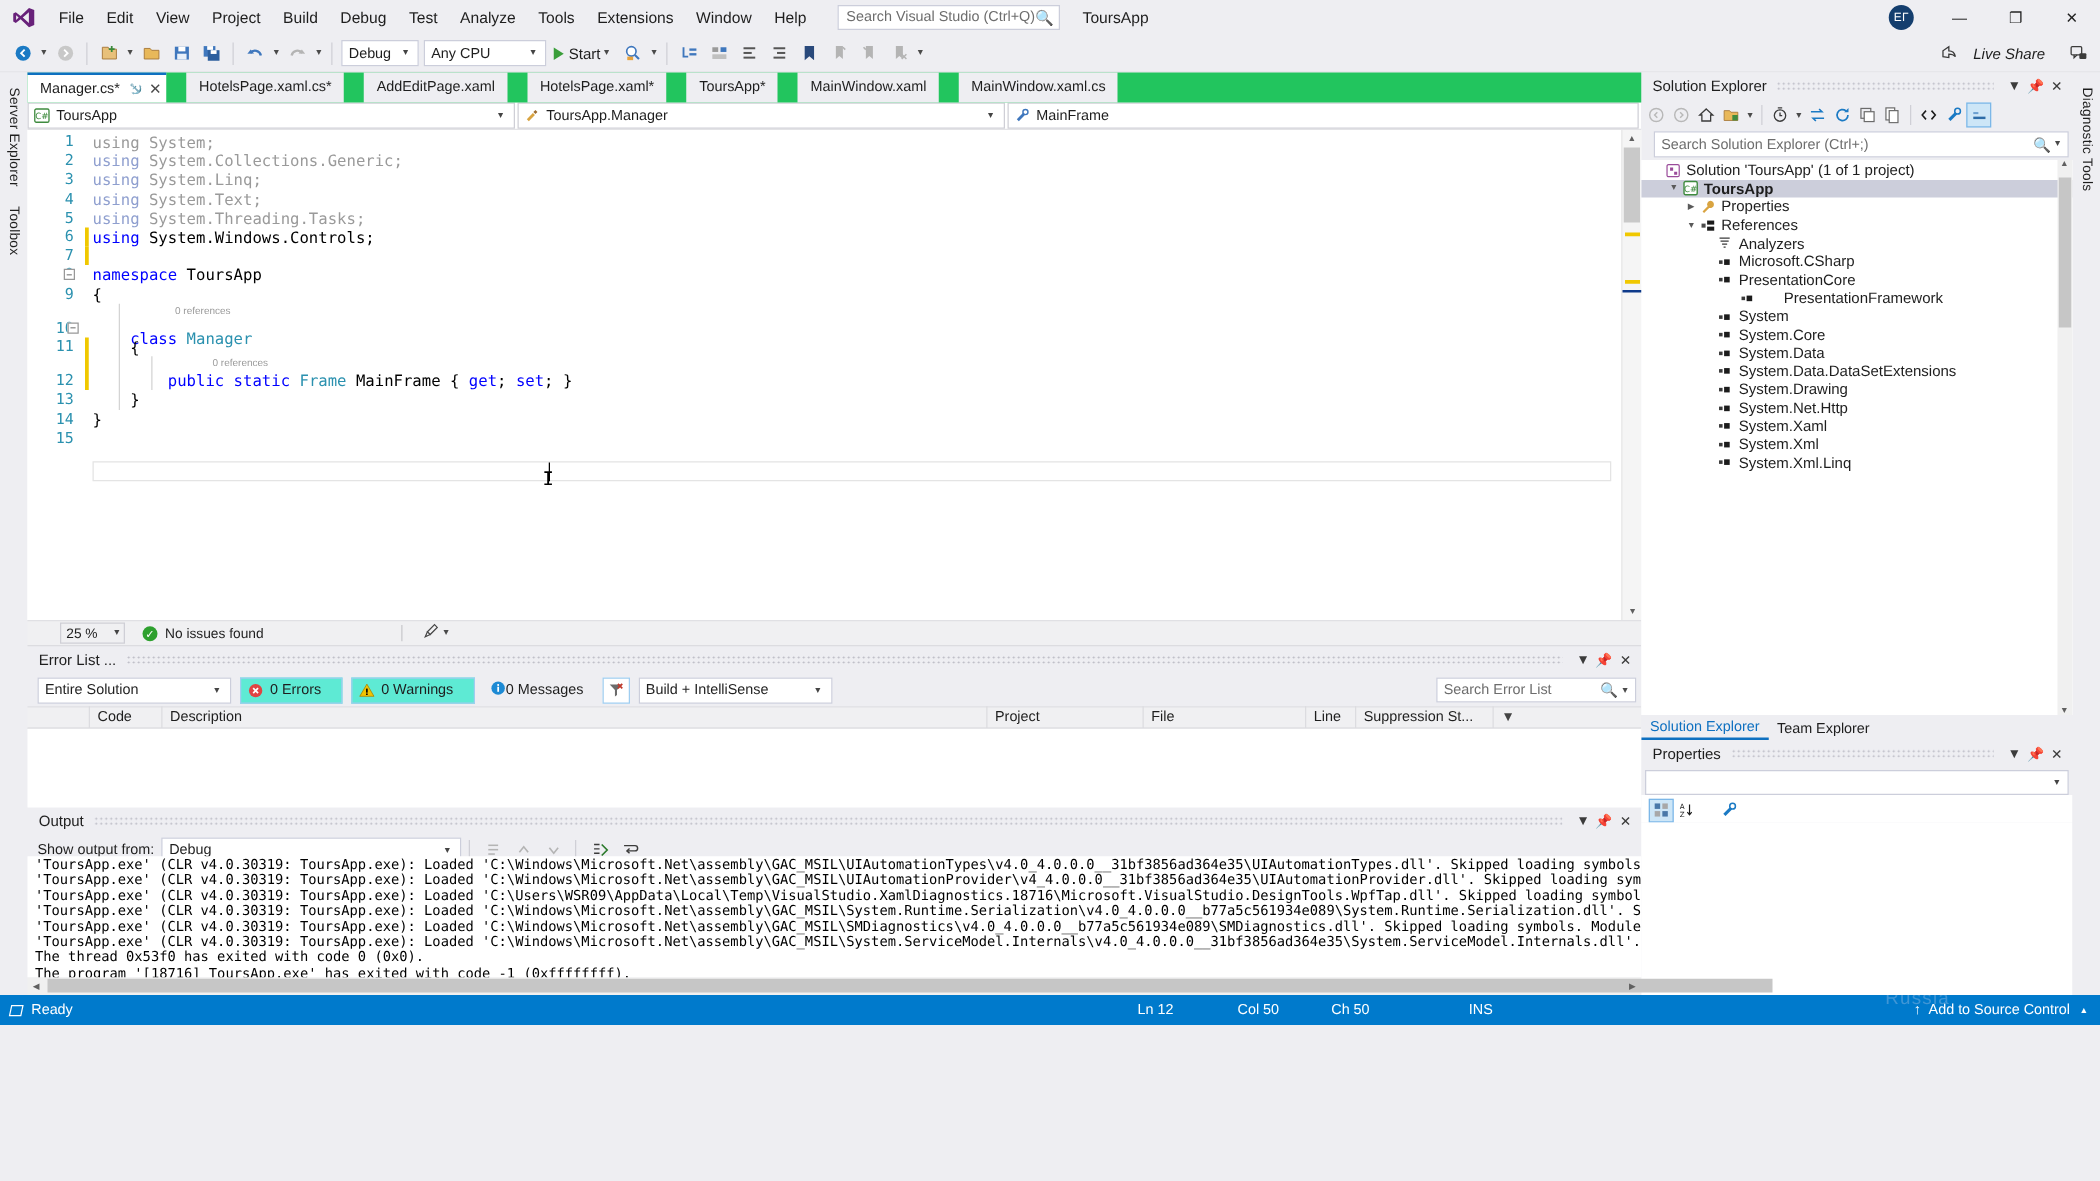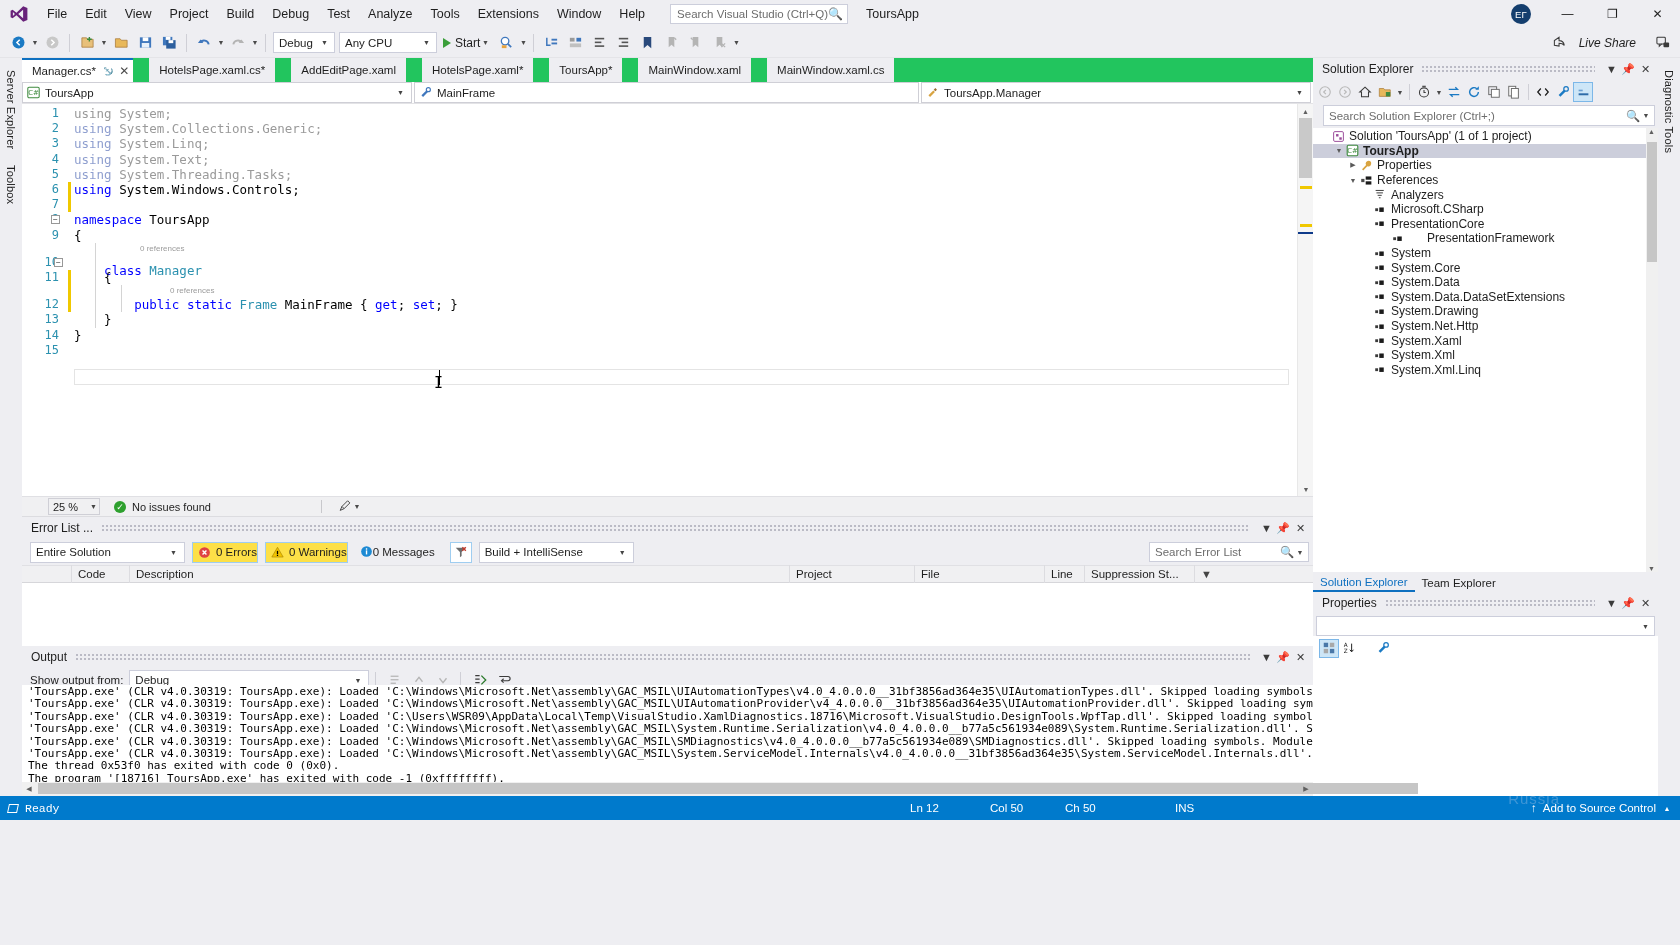--- a/index.html
+++ b/index.html
@@ -202,22 +202,22 @@
   .props-body { flex: 1; background: #fff; }
 
   
   .errorlist { height: 130px; flex: none; display: flex; flex-direction: column; background: #eeeef2;
     border-top: 1px solid #dcdce0; }
   .el-filters { height: 26px; display: flex; align-items: center; padding: 0 4px 0 8px; flex: none; }
   .el-combo { height: 21px; width: 155px; background: #fff; border: 1px solid #cccedb; display: flex;
     align-items: center; padding: 0 2px 0 5px; font-size: 11.5px; }
   .el-combo .v { flex: 1; white-space: nowrap; }
   .el-combo .car { font-size: 7px; color: #444; padding: 0 5px; }
-  .el-toggle { height: 21px; display: flex; align-items: center; padding: 0 0 0 5px; font-size: 11.5px;
-    border: 1px solid #9fcdf0; background: #fde047; margin-left: 7px; justify-content: space-between; }
+  .el-toggle { height: 21px; display: flex; align-items: center; padding: 0 16px 0 5px; font-size: 11.5px;
+    border: 1px solid #9fcdf0; background: #5eead4; margin-left: 7px; justify-content: space-between; }
   .el-toggle .ic { margin-right: 5px; display:flex; align-items:center; }
   .el-flat { height: 21px; display: flex; align-items: center; padding: 0 8px 0 5px; font-size: 11.5px;
     margin-left: 7px; background: transparent; }
   .el-iconbtn { width: 22px; height: 21px; border: 1px solid #9fcdf0; background: #fff; margin-left: 7px;
     display:flex; align-items:center; justify-content:center; }
   .el-search { margin-left: auto; width: 160px; height: 20px; background: #fff; border: 1px solid #cccedb;
     display: flex; align-items: center; padding: 0 3px 0 5px; font-size: 11.5px; color: #6d6d6d; }
   .el-search .ph { flex: 1; }
   .el-cols { height: 18px; background: #f0f0f2; display: flex; align-items: center; flex: none;
     border-top: 1px solid #e0e0e4; border-bottom: 1px solid #d6d6da; font-size: 11.5px; padding-left: 28px; }
@@ -240,21 +240,21 @@
   .out-line { white-space: pre; height: 12.4px; }
   .out-hscroll { height: 14px; background: #f0f0f0; flex: none; position: relative; display: flex; align-items: center; }
   .out-hscroll .ar { width: 14px; text-align: center; font-size: 7px; color: #606060; }
   .out-hscroll .th { position: absolute; top: 1px; height: 11px; background: #c6c6c6; }
 
   
   .statusbar {
     height: 24px; background: #007acc; color: #fff; display: flex; align-items: center;
     font-size: 11.5px; flex: none; padding: 0 8px 0 8px; position: relative; overflow: hidden;
   }
-  .sb-ready { display: flex; align-items: center; font-family: Liberation Mono, monospace; }
+  .sb-ready { display: flex; align-items: center; }
   .sb-ready .sq { width: 10px; height: 9px; border: 1.4px solid #fff; margin-right: 7px;
      transform: skewX(-12deg); }
   .sb-item { position: absolute; }
   .sb-right { margin-left: auto; display: flex; align-items: center; }
   .sb-watermark {
     position: absolute; right: 120px; top: -6px; font-size: 15px; color: #3f96d6; letter-spacing: 1px;
   }
 </style>
 </head>
 <body>
@@ -483,38 +483,38 @@
         <div class="navsel" style="width:390px">
           <span class="ic">
             <svg width="13" height="13" viewBox="0 0 16 16">
                 <rect x="1" y="1.5" width="14" height="13" rx="1.5" fill="#fff" stroke="#3f8b3f" stroke-width="1.3"></rect>
                 <text x="8" y="11.4" font-size="8.5" fill="#3f8b3f" text-anchor="middle" font-family="DejaVu Sans">C#</text>
               </svg>
           </span>
           <span class="txt">ToursApp</span>
           <span class="car">▼</span>
         </div>
+        <div class="navsel" style="width:390px">
+          <span class="ic">
+            <svg width="13" height="13" viewBox="0 0 16 16">
+                <path d="M3 11.5 9 5.5l2 2-6 6z" fill="#d9a441"></path>
+                <path d="M9.5 4.5 11.5 6.5 13.5 4.5 11.5 2.5z" fill="#9c6b2e"></path>
+              </svg>
+          </span>
+          <span class="txt">ToursApp.Manager</span>
+          <span class="car">▼</span>
+        </div>
         <div class="navsel" style="flex:1">
           <span class="ic">
             <svg width="13" height="13" viewBox="0 0 16 16">
                 <path d="M3 11.5 9 5.5l2 2-6 6z" fill="#3f77bd"></path>
                 <circle cx="11.5" cy="4.5" r="2.5" stroke="#3f77bd" stroke-width="1.4" fill="none"></circle>
               </svg>
           </span>
           <span class="txt">MainFrame</span>
-        </div>
-        <div class="navsel" style="width:390px">
-          <span class="ic">
-            <svg width="13" height="13" viewBox="0 0 16 16">
-                <path d="M3 11.5 9 5.5l2 2-6 6z" fill="#d9a441"></path>
-                <path d="M9.5 4.5 11.5 6.5 13.5 4.5 11.5 2.5z" fill="#9c6b2e"></path>
-              </svg>
-          </span>
-          <span class="txt">ToursApp.Manager</span>
-          <span class="car">▼</span>
         </div>
       </div>
 
       <div class="editor-wrap">
         <div class="editor">
           <div class="gutter-num" id="gutter">
               <div style="position: absolute; top: 2px; width: 42px; text-align: right; padding-right: 5px;">1</div>
               <div style="position: absolute; top: 17.2px; width: 42px; text-align: right; padding-right: 5px;">2</div>
               <div style="position: absolute; top: 32.4px; width: 42px; text-align: right; padding-right: 5px;">3</div>
               <div style="position: absolute; top: 47.6px; width: 42px; text-align: right; padding-right: 5px;">4</div>

